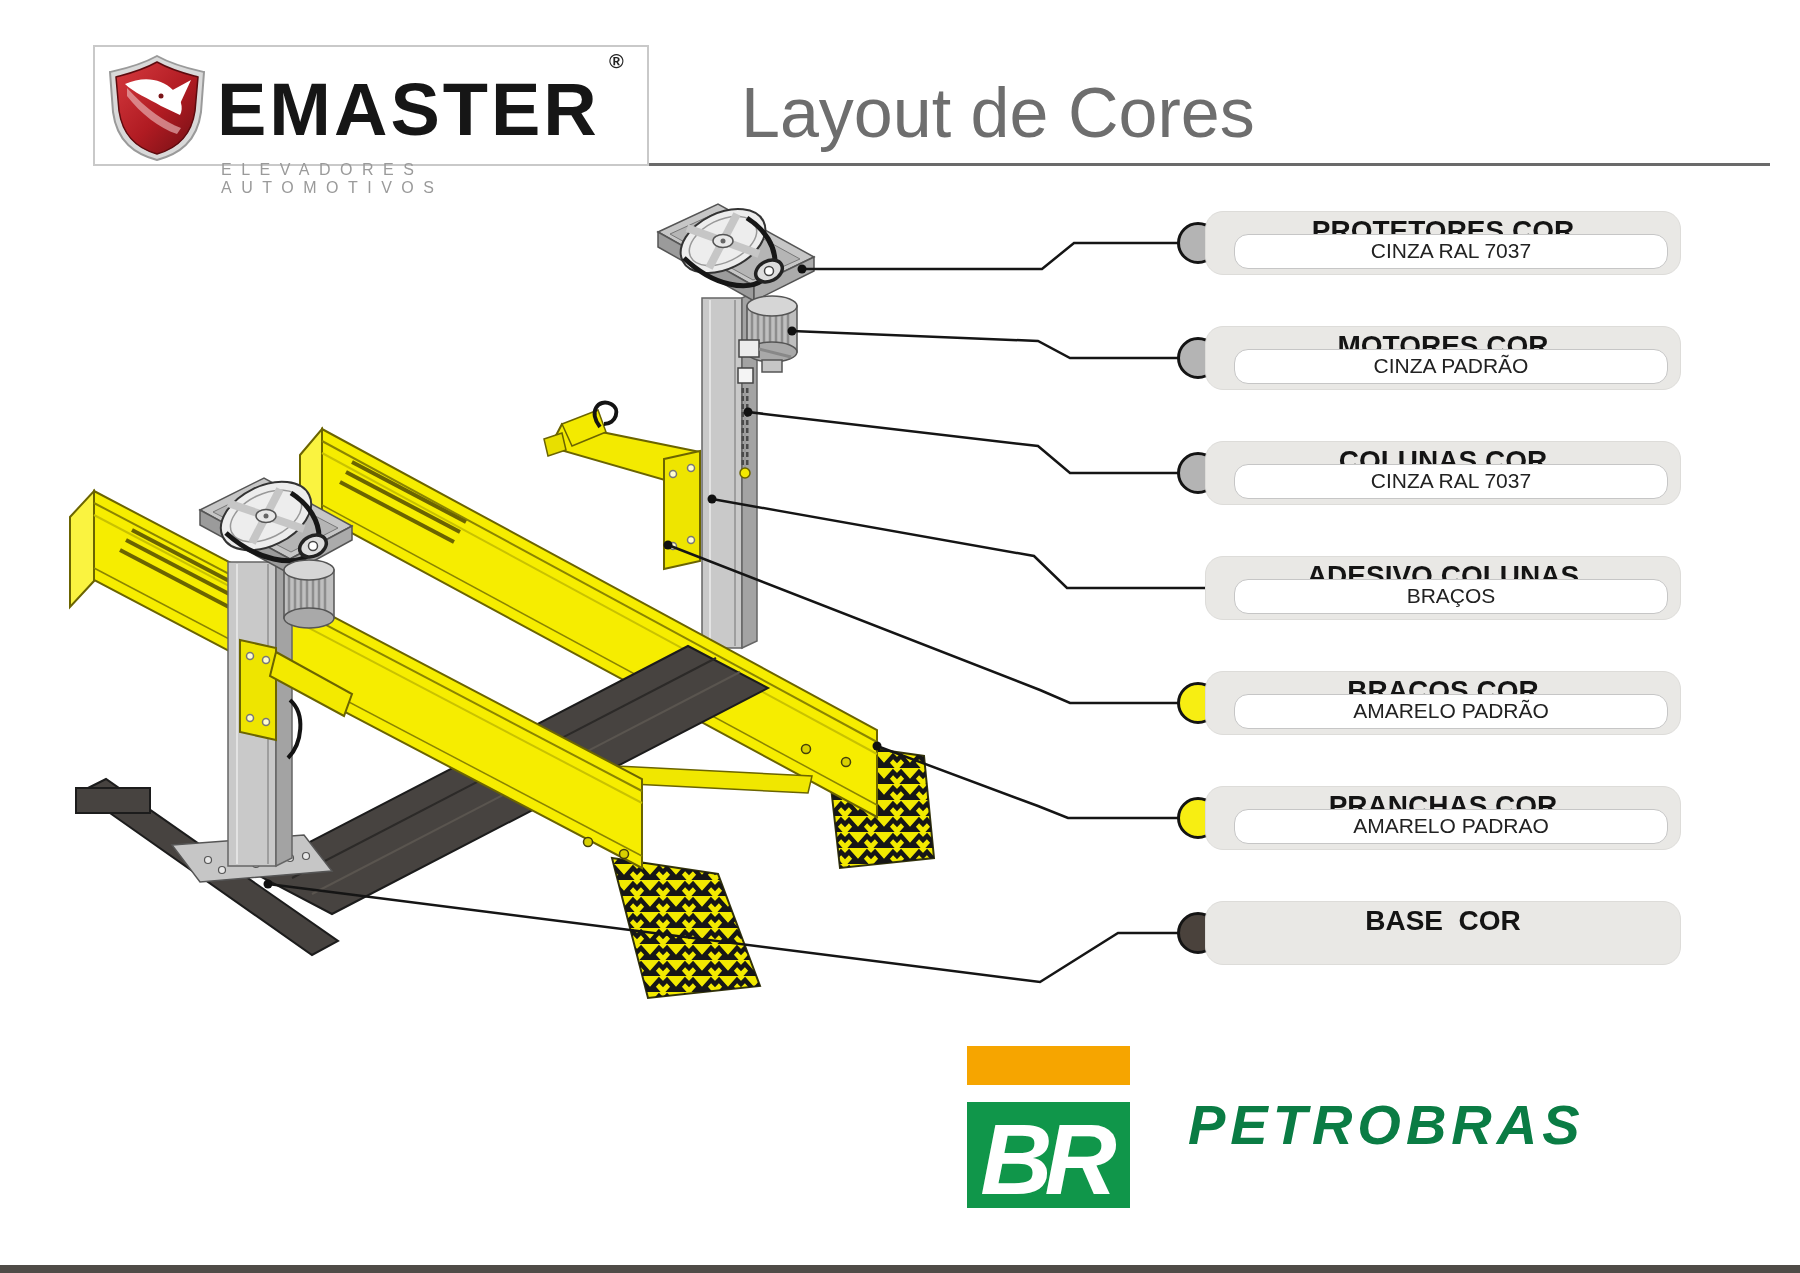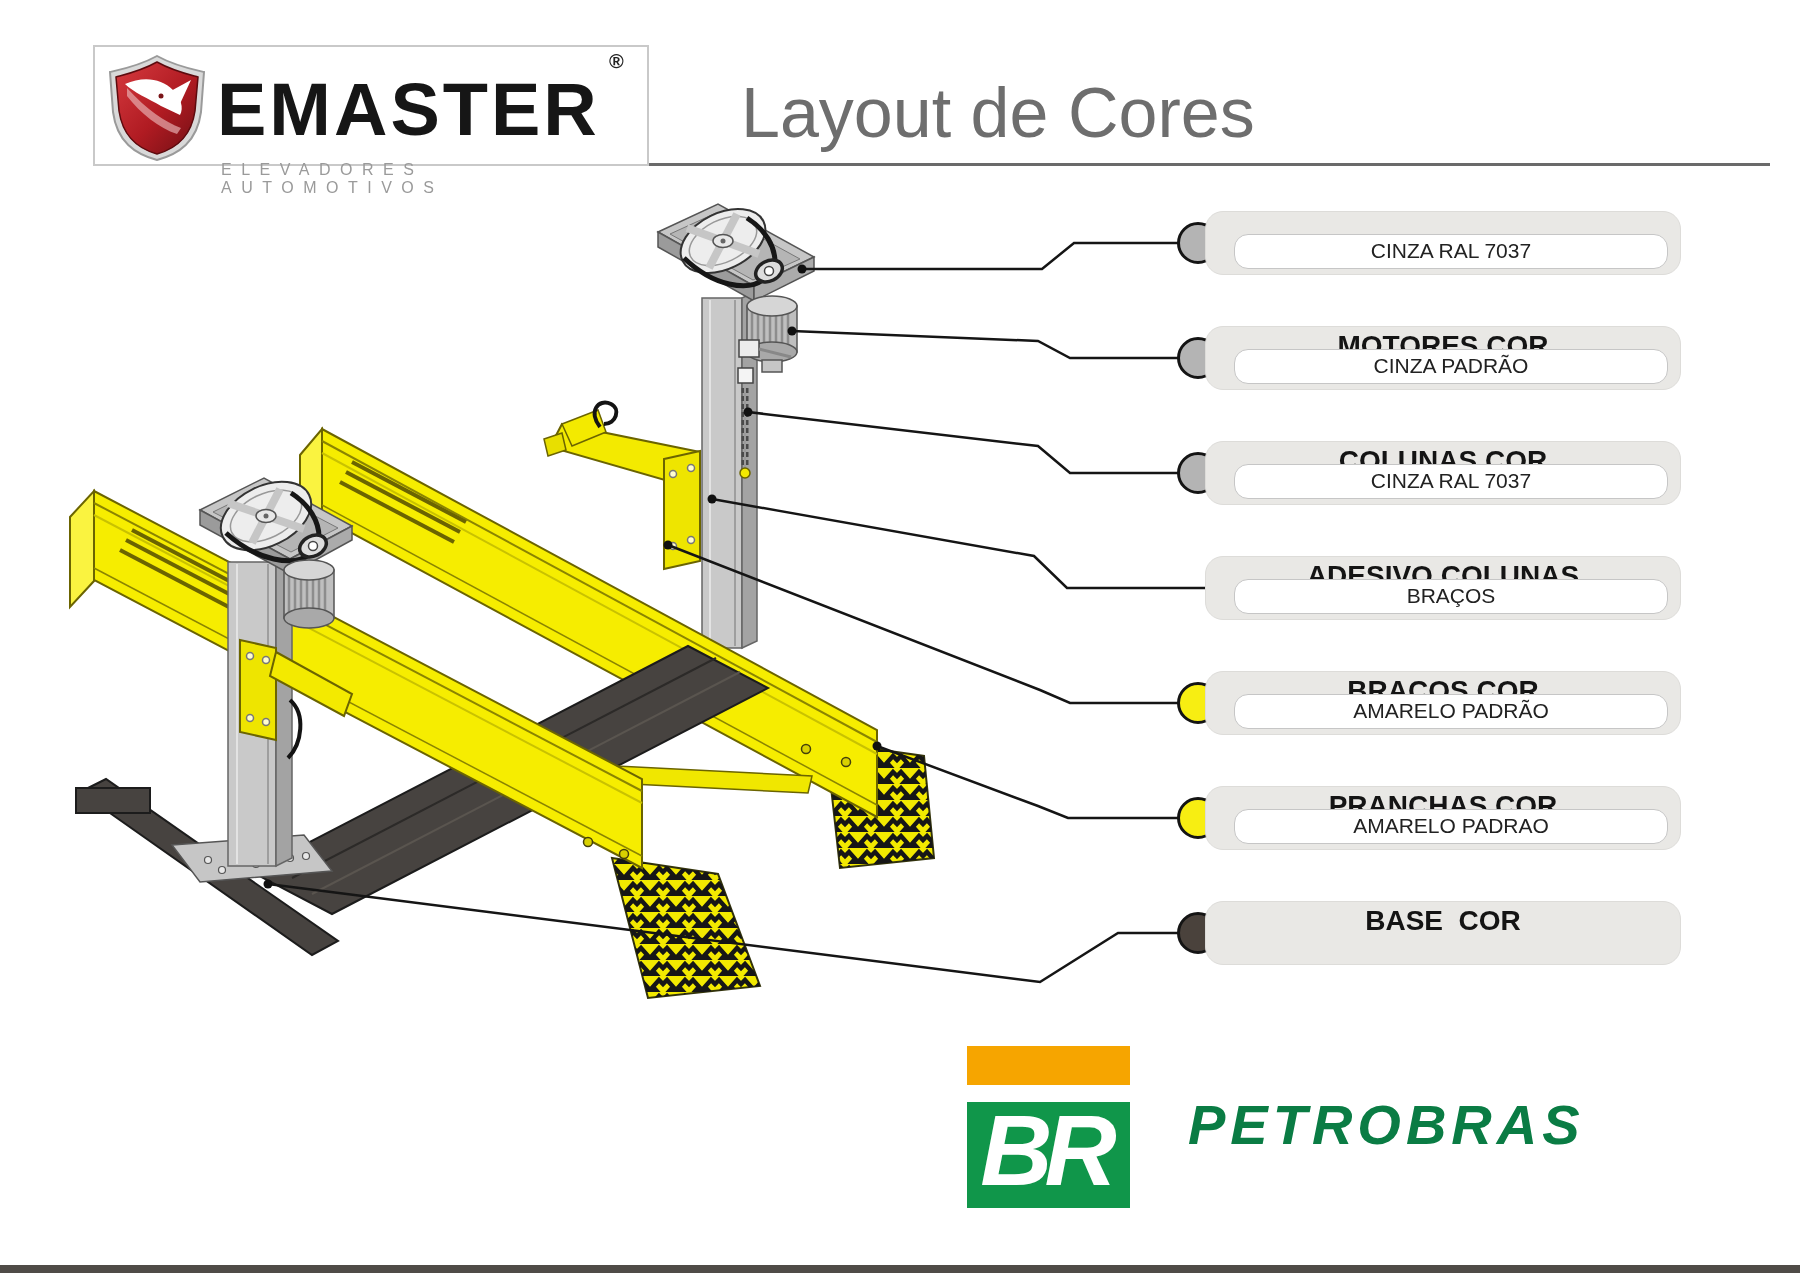--- a/index.html
+++ b/index.html
@@ -23,21 +23,21 @@
               white-space:pre;}
   .pill-value{position:absolute;left:28px;right:12px;bottom:5px;height:33px;background:#ffffff;
               border:1px solid #c6c6c6;border-radius:14px;text-align:center;font-size:21px;
               line-height:31px;color:#222;}
   .dot{position:absolute;left:1177px;width:42px;height:42px;border:3px solid #141414;
        border-radius:50%;box-sizing:border-box;background:#b4b4b4;}
   
   .pb{position:absolute;left:967px;top:1046px;}
   .pb-orange{position:absolute;left:0;top:0;width:163px;height:39px;background:#F6A500;}
   .pb-green{position:absolute;left:0;top:56px;width:163px;height:106px;background:#10964A;
-            display:flex;align-items:flex-end;justify-content:center;}
+            display:flex;align-items:flex-start;justify-content:center;}
   .pb-br{font-size:100px;font-weight:bold;font-style:italic;color:#ffffff;letter-spacing:-8px;
          transform:translateX(-4px);}
   .pb-word{position:absolute;left:1188px;top:1092px;font-size:56px;font-weight:bold;
            font-style:italic;color:#0A7C44;letter-spacing:5px;}
   .bottom-rule{position:absolute;left:0;top:1265px;width:1800px;height:8px;background:#4f4b47;}
   .lift{position:absolute;left:0;top:0;}
 </style>
 </head>
 <body>
 
@@ -267,20 +267,21 @@
   </svg>
 
   <div class="dot" style="top: 222px; background: rgb(180, 180, 180);"></div>
   <div class="dot" style="top: 337px; background: rgb(180, 180, 180);"></div>
   <div class="dot" style="top: 452px; background: rgb(180, 180, 180);"></div>
   <div class="dot" style="top: 682px; background: rgb(247, 238, 18);"></div>
   <div class="dot" style="top: 797px; background: rgb(247, 238, 18);"></div>
   <div class="dot" style="top: 912px; background: rgb(74, 66, 60);"></div>
 
   <div class="pill" style="top:211px">
+    <div class="pill-title">PROTETORES COR</div>
     <div class="pill-value">CINZA RAL 7037</div>
   </div>
   <div class="pill" style="top:326px">
     <div class="pill-title">MOTORES COR</div>
     <div class="pill-value">CINZA PADRÃO</div>
   </div>
   <div class="pill" style="top:441px">
     <div class="pill-title">COLUNAS COR</div>
     <div class="pill-value">CINZA RAL 7037</div>
   </div>

